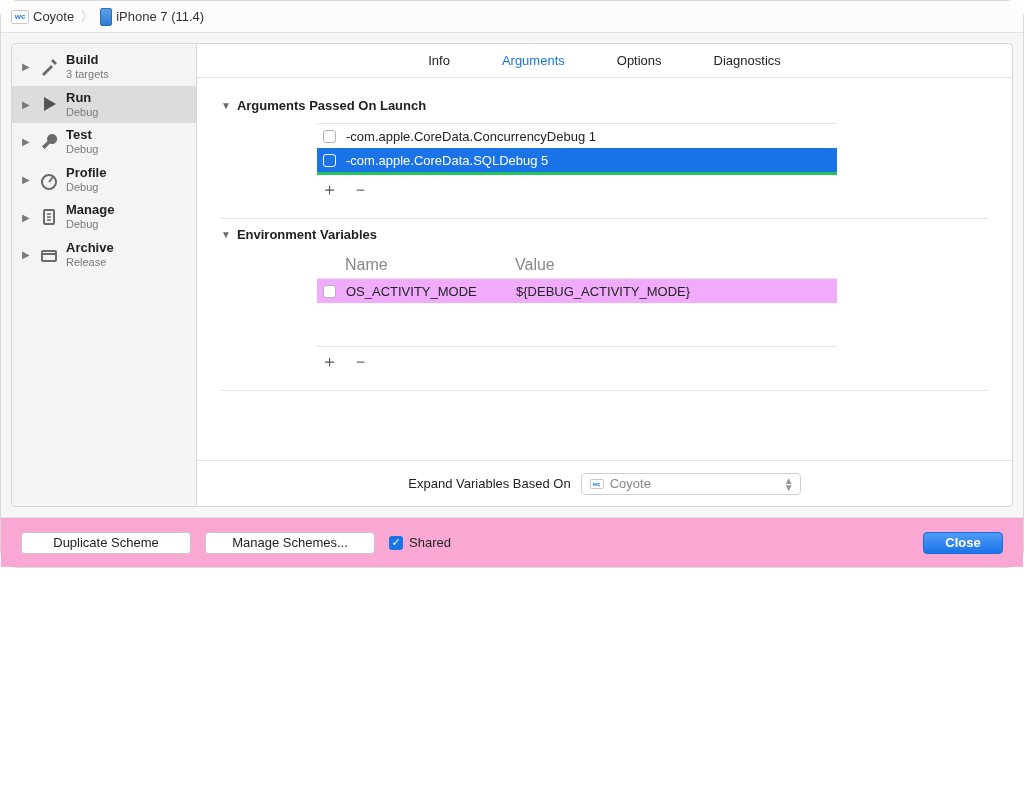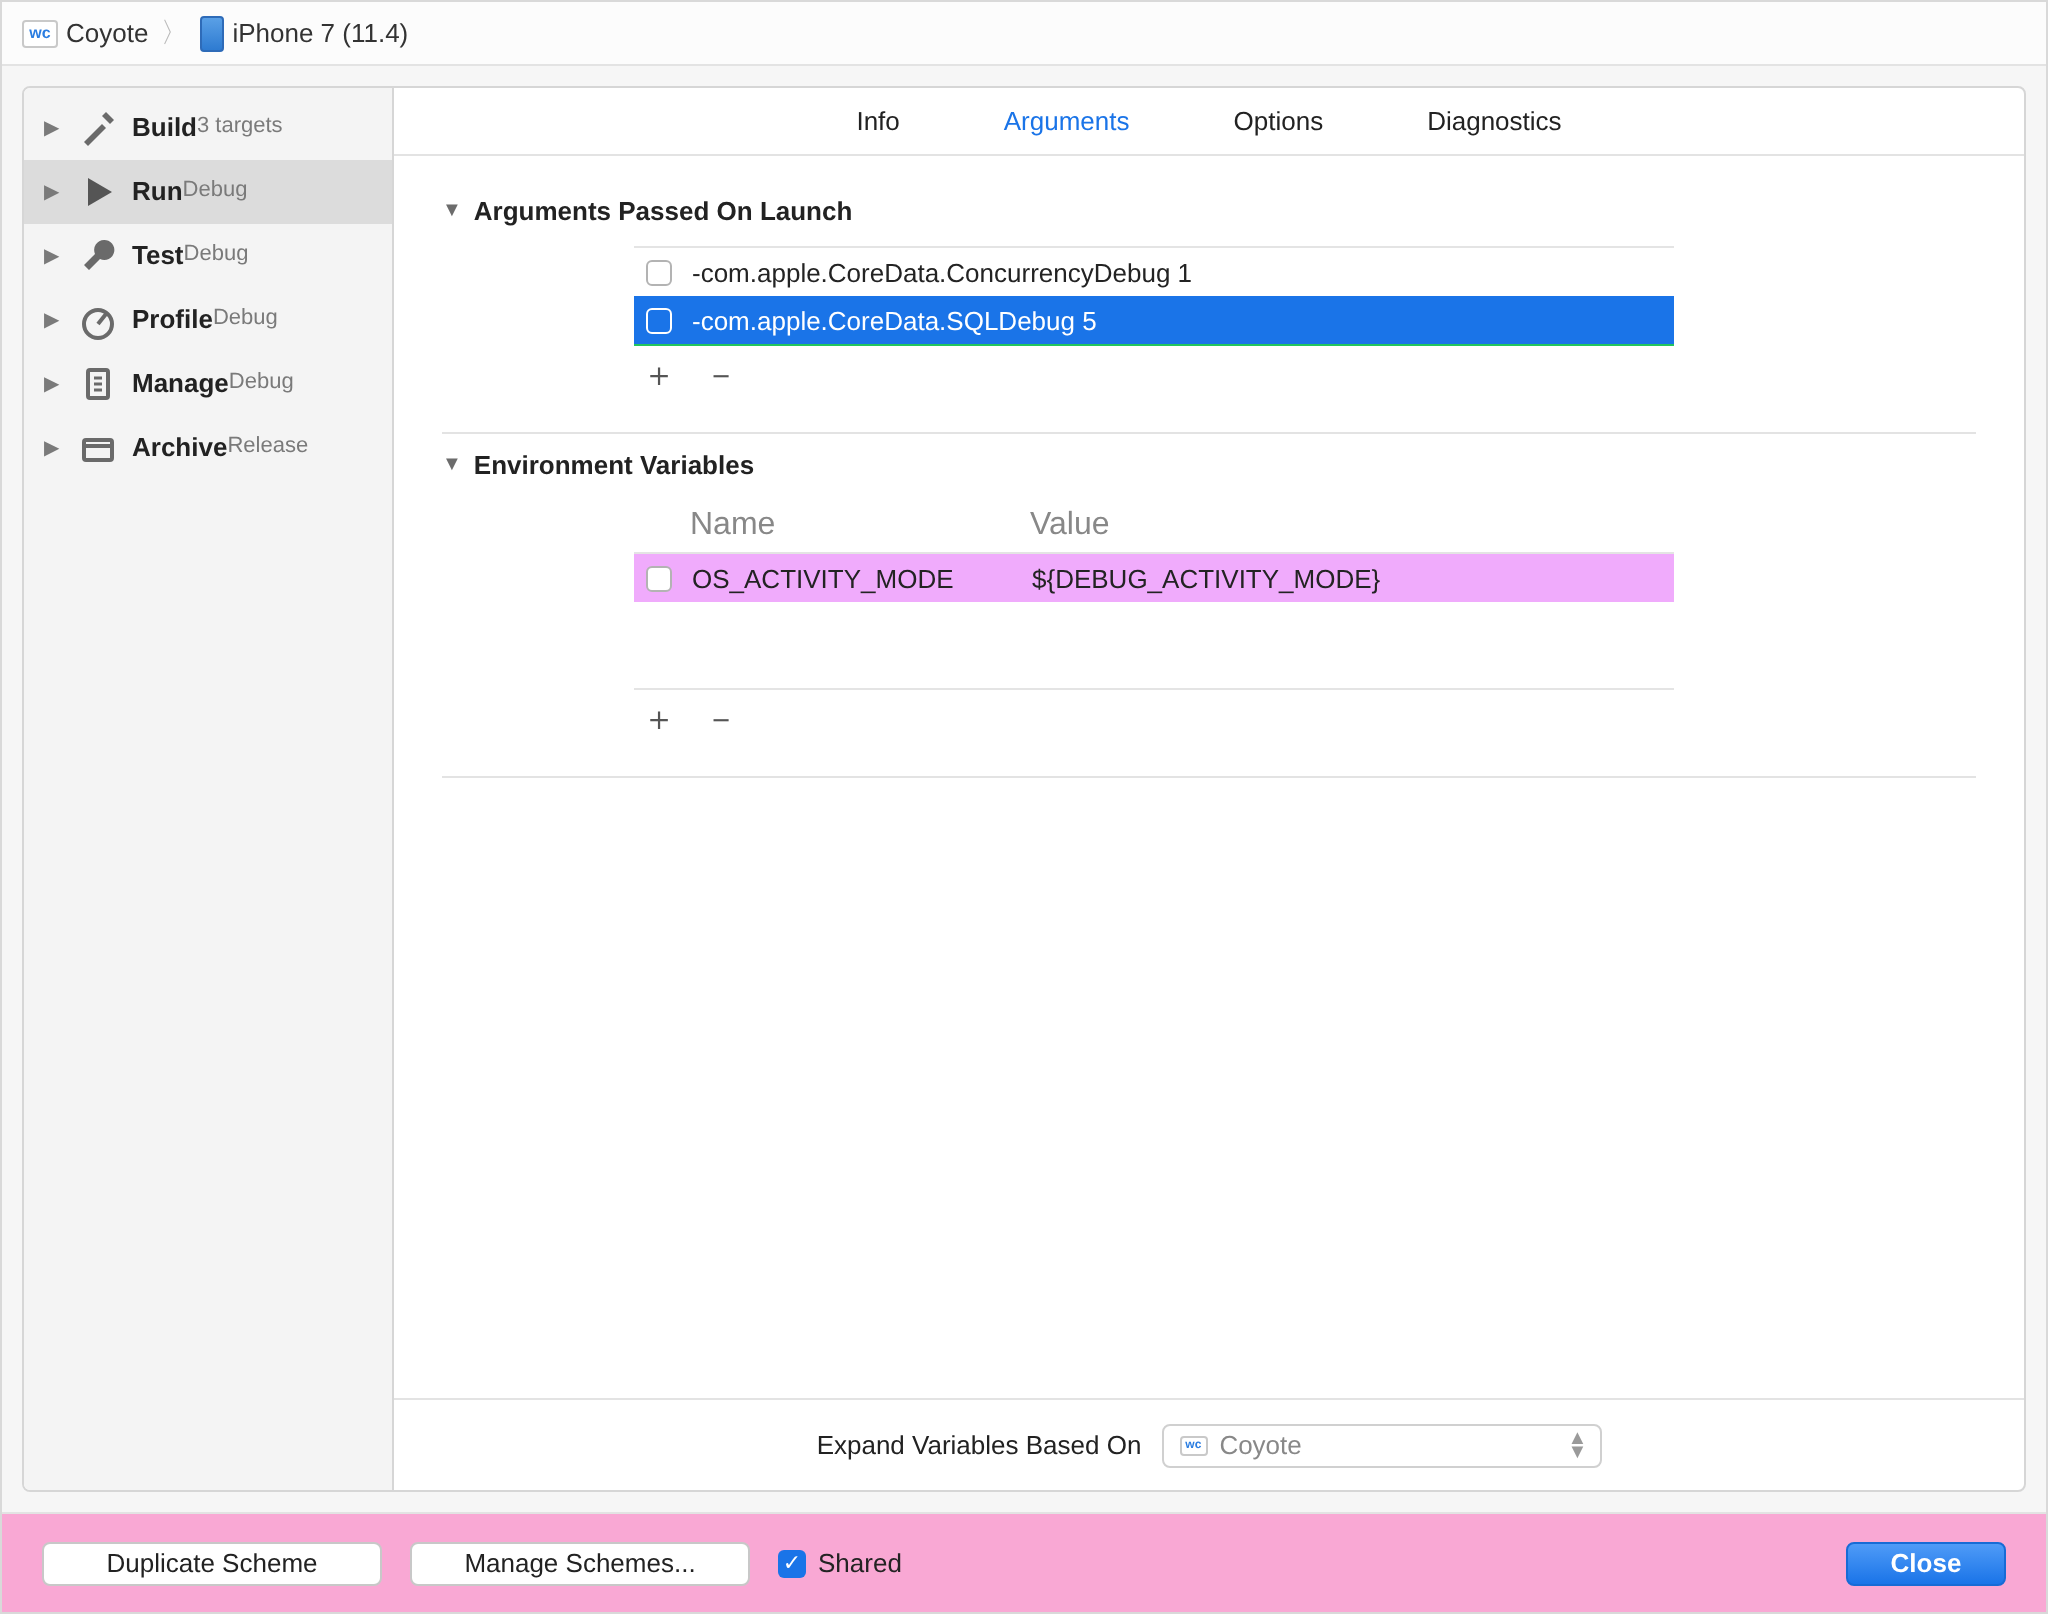--- a/index.html
+++ b/index.html
@@ -6,24 +6,24 @@
   html, body {
     margin: 0; padding: 0;
     font-family: -apple-system, "Helvetica Neue", Arial, sans-serif;
     font-size: 13px;
     background: #fff;
     color: #232323;
     width: 1024px; height: 807px;
     overflow: hidden;
   }
   .window {
-    width: 1024px; height: 807px;
+    width: 1024px; height: 568px;
     background: #f6f6f6;
     border: 1px solid #d9d9d9;
-    border-radius: 0;
+    border-radius: 18px;
     display: flex;
     flex-direction: column;
   }
   
   .pathbar {
     height: 32px;
     background: #fcfcfc;
     border-bottom: 1px solid #e3e3e3;
     display: flex; align-items: center;
     padding: 0 10px;
@@ -78,21 +78,21 @@
     width: 10px;
     color: #7a7a7a;
     font-size: 10px;
   }
   .sb-item .action-icon {
     width: 22px; height: 22px;
     display: inline-flex; align-items: center; justify-content: center;
     color: #5b5b5b;
   }
   .sb-item .labels {
-    display: flex; flex-direction: row;
+    display: flex; flex-direction: column;
     line-height: 1.15;
   }
   .sb-item .labels .title { font-weight: 600; color: #222; }
   .sb-item .labels .sub   { font-size: 11px; color: #7a7a7a; }
   
   .content {
     flex: 1;
     display: flex;
     flex-direction: column;
   }
@@ -117,21 +117,21 @@
     font-weight: 600; color: #222;
     margin: 8px 0 10px 0;
   }
   .section-head .tri {
     font-size: 10px; color: #6c6c6c;
   }
   .list {
     margin-left: 96px;
     width: 520px;
     border-top: 1px solid #e4e4e4;
-    border-bottom: 1px solid #22c55e;
+    border-bottom: 3px solid #22c55e;
   }
   .row {
     display: flex; align-items: center;
     height: 24px;
     padding: 0 6px;
     gap: 10px;
   }
   .row.selected {
     background: #1a74e8;
     color: #fff;

